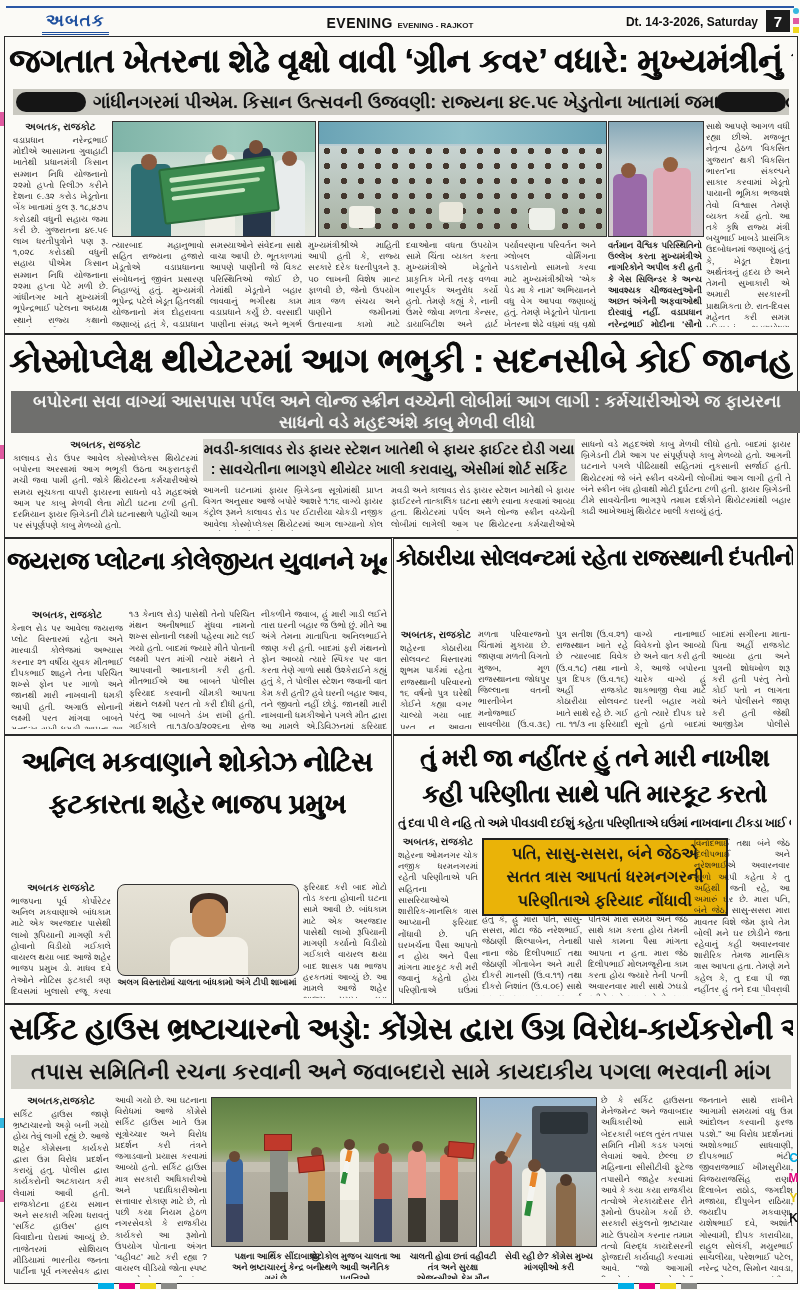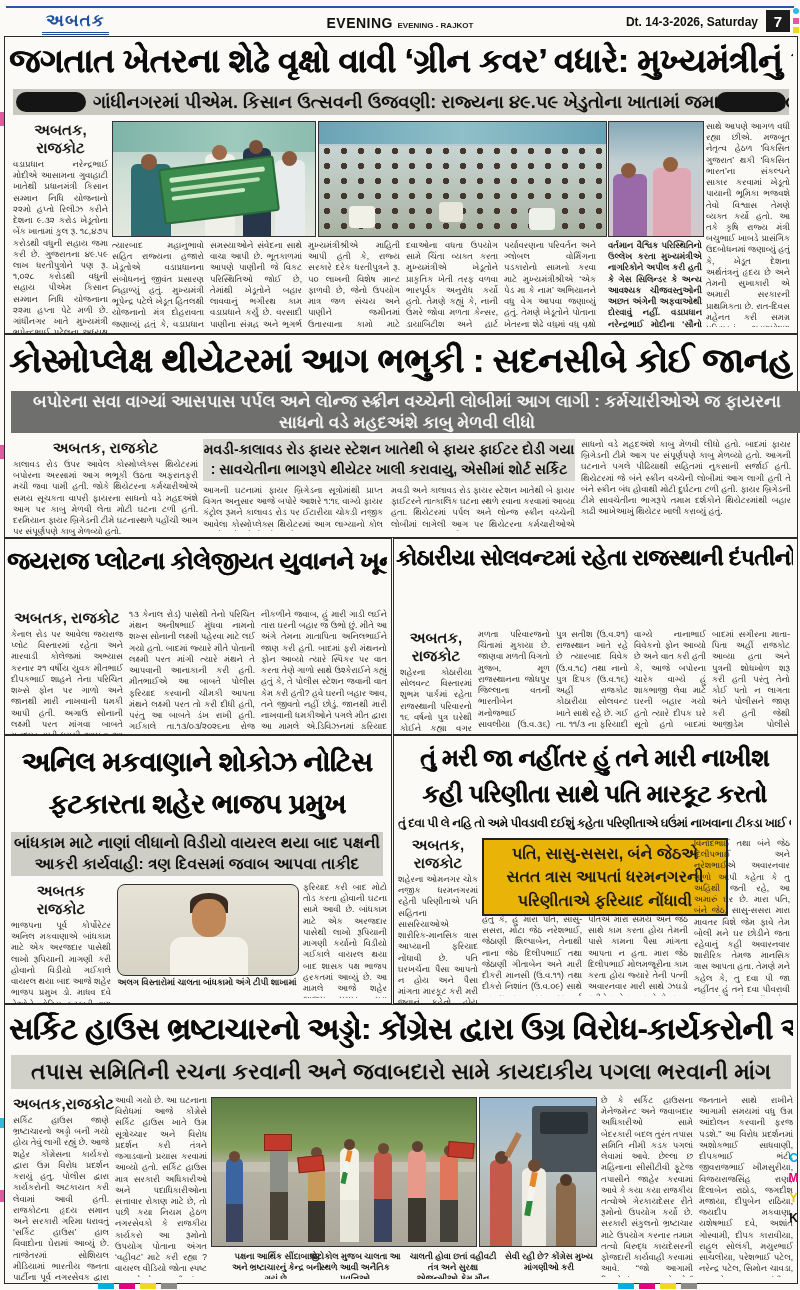--- a/index.html
+++ b/index.html
@@ -1,21 +1,21 @@
 <!DOCTYPE html>
 <html><head>
 <meta charset="utf-8">
 <style>
   html,body{margin:0;padding:0;background:#e8e6e0;}
   #page{position:relative;width:800px;height:1290px;background:#fbfaf6;margin:0 auto;overflow:hidden;
         font-family:"Liberation Sans","DejaVu Sans",sans-serif;color:#1a1a1a;}
   .abs{position:absolute;}
   .box{position:absolute;border:1px solid #2b2b2b;background:#fbfaf6;}
   .col{font-size:8.5px;line-height:1.32;text-align:justify;overflow:hidden;color:#1c1c1c;}
-  .dl{font-weight:bold;text-align:center;font-size:15px;line-height:1.2;margin-bottom:2px;}
+  .dl{font-weight:bold;text-align:center;font-size:10px;line-height:1.2;margin-bottom:2px;}
   .hl{font-weight:bold;color:#0c0c0c;text-align:center;letter-spacing:-0.5px;text-shadow:0.5px 0 currentColor;}
   .graybar{background:#c9c8c0;display:flex;align-items:center;justify-content:center;font-weight:bold;text-align:center;color:#111;}
   .darkbar{background:#6f6f6d;display:flex;align-items:center;justify-content:center;font-weight:bold;text-align:center;color:#f4f4f2;}
   .midsub{background:#d8d7d0;font-weight:bold;text-align:center;color:#111;}
   .cap{font-size:8.5px;font-weight:bold;text-align:center;line-height:1.3;overflow:hidden;}
   .ph{position:absolute;border:1px solid #333;overflow:hidden;}
   .fig{position:absolute;border-radius:6px 6px 0 0;}
   .head{position:absolute;border-radius:50%;}
   .placard{position:absolute;background:#c0392b;border:1px solid #7e241a;}
   .mark{position:absolute;}
@@ -133,23 +133,20 @@
       <div class="col" style="height:86px;">શહેરના કોઠારીયા સોલવન્ટ વિસ્તારમાં શુભમ પાર્કમાં રહેતા રાજસ્થાની પરિવારનો ૧૬ વર્ષનો પુત્ર ઘરેથી કોઈને કહ્યા વગર ચાલ્યો ગયા બાદ પરત ન આવતા પરિવારજનોએ તપાસ શરૂ કરી હતી. ચાર દિવસ બાદ પણ સગીરના કોઈ સગડ ન</div>
     </div>
     <div class="col abs" style="left:84px;top:90px;width:72px;height:100px;">મળતા પરિવારજનો ચિંતામાં મુકાયા છે. જાણવા મળતી વિગતો મુજબ, મૂળ રાજસ્થાનના જોધપુર જિલ્લાના વતની ભારતીબેન મનોજભાઈ સાવલીયા (ઉ.વ.૩૬) નામના મારવાડી પરિણીતા દ્વારા આજીડેમ પોલીસ સ્ટેશનમાં નોંધાવવામાં આવેલી ફરિયાદમાં જણાવ્યું હતું કે, તેમને</div>
     <div class="col abs" style="left:162px;top:90px;width:72px;height:100px;">પુત્ર સતીશ (ઉ.વ.૨૧) રાજસ્થાન ખાતે રહે છે ત્યારબાદ વિવેક (ઉ.વ.૧૮) તથા નાનો પુત્ર દિપક (ઉ.વ.૧૬) અહીં રાજકોટ કોઠારીયા સોલવન્ટ ખાતે સાથે રહે છે. ગઈ તા. ૧૧/૩ ના ફરિયાદી તથા તેમના પતિ સાતમના તહેવાર માટે રાજસ્થાન ગયા હતા અને મૂળ વતનમાં રોકાયા હતા. બાદમાં રાત્રિના પુત્ર સતીશનો ફોન આવ્યો</div>
     <div class="col abs" style="left:240px;top:90px;width:72px;height:100px;">વાગ્યે નાનાભાઈ વિવેકનો ફોન આવ્યો છે અને વાત કરી હતી કે, આજે બપોરના ચારેક વાગ્યે હું શાકભાજી લેવા માટે ઘરની બહાર ગયો હતો ત્યારે દીપક ઘરે સૂતો હતો બાદમાં સાંજના છ વાગ્યે આસપાસ ઘરે પરત આવીને જોતા દિપક ઘરે ન હોય તેને ફોન કરતા તેનો ફોન બંધ આવતો હતો.</div>
     <div class="col abs" style="left:318px;top:90px;width:78px;height:100px;">બાદમાં સગીરના માતા-પિતા અહીં રાજકોટ આવ્યા હતા અને પુત્રની શોધખોળ શરૂ કરી હતી પરંતુ તેનો કોઈ પતો ન લાગતા અંતે પોલીસને જાણ કરી હતી જેથી આજીડેમ પોલીસે અપહરણ અંગેનો ગુનો નોંધી સગીરને શોધી કાઢવા શોધખોળ શરૂ કરી છે. બનાવ અંગે વધુ તપાસ પી.એસ.આઈ એમ.જે.વરૂ ચલાવી રહ્યા છે.</div>
   </div>
 
   <div class="box" style="left:4px;top:735px;width:386px;height:267px;">
     <div class="hl" style="position:absolute;left:6px;top:6px;width:372px;height:86px;font-size:27px;line-height:1.55;overflow:hidden;">અનિલ મકવાણાને શોકોઝ નોટિસ ફટકારતા શહેર ભાજપ પ્રમુખ ડો.માધવ દવે</div>
-    <div class="graybar" style="position:absolute;left:6px;top:96px;width:372px;height:44px;font-size:15.5px;line-height:1.35;background:#cfcec6;">
-      <span>બાંધકામ માટે નાણાં લીધાનો વિડીયો વાયરલ થયા બાદ પક્ષની આકરી કાર્યવાહી: ત્રણ દિવસમાં જવાબ આપવા તાકીદ</span>
-    </div>
     <div class="abs" style="left:6px;top:146px;width:100px;height:114px;">
       <div class="dl">અબતક રાજકોટ</div>
       <div class="col" style="height:100px;">ભાજપના પૂર્વ કોર્પોરેટર અનિલ મકવાણાએ બાંધકામ માટે એક અરજદાર પાસેથી લાખો રૂપિયાની માગણી કરી હોવાનો વિડીયો ગઈકાલે વાયરલ થયા બાદ આજે શહેર ભાજપ પ્રમુખ ડો. માધવ દવે તેઓને નોટિસ ફટકારી ત્રણ દિવસમાં ખુલાસો રજૂ કરવા તાકીદ કરી હોવાનું જાણવા મળી રહ્યું છે. ભાજપના પૂર્વ કોર્પોરેટર અનિલ મકવાણા શહેરના અલગ-</div>
     </div>
     <div class="ph" style="left:112px;top:148px;width:180px;height:90px;border-radius:8px;background:linear-gradient(180deg,#e6e2d6,#d6d2c4);">
       <div style="position:absolute;left:72px;top:8px;width:38px;height:20px;background:#3a2a22;border-radius:50% 50% 0 0;"></div>
       <div class="head" style="left:74px;top:14px;width:34px;height:38px;background:#c08858;border-radius:45%;"></div>
       <div style="position:absolute;left:52px;top:52px;width:78px;height:38px;background:#f4f1e8;border-radius:12px 12px 0 0;"></div>
     </div>
     <div class="cap abs" style="left:112px;top:241px;width:180px;height:22px;">અલગ વિસ્તારોમાં ચાલતા બાંધકામો અંગે ટીપી શાખામાં</div>

